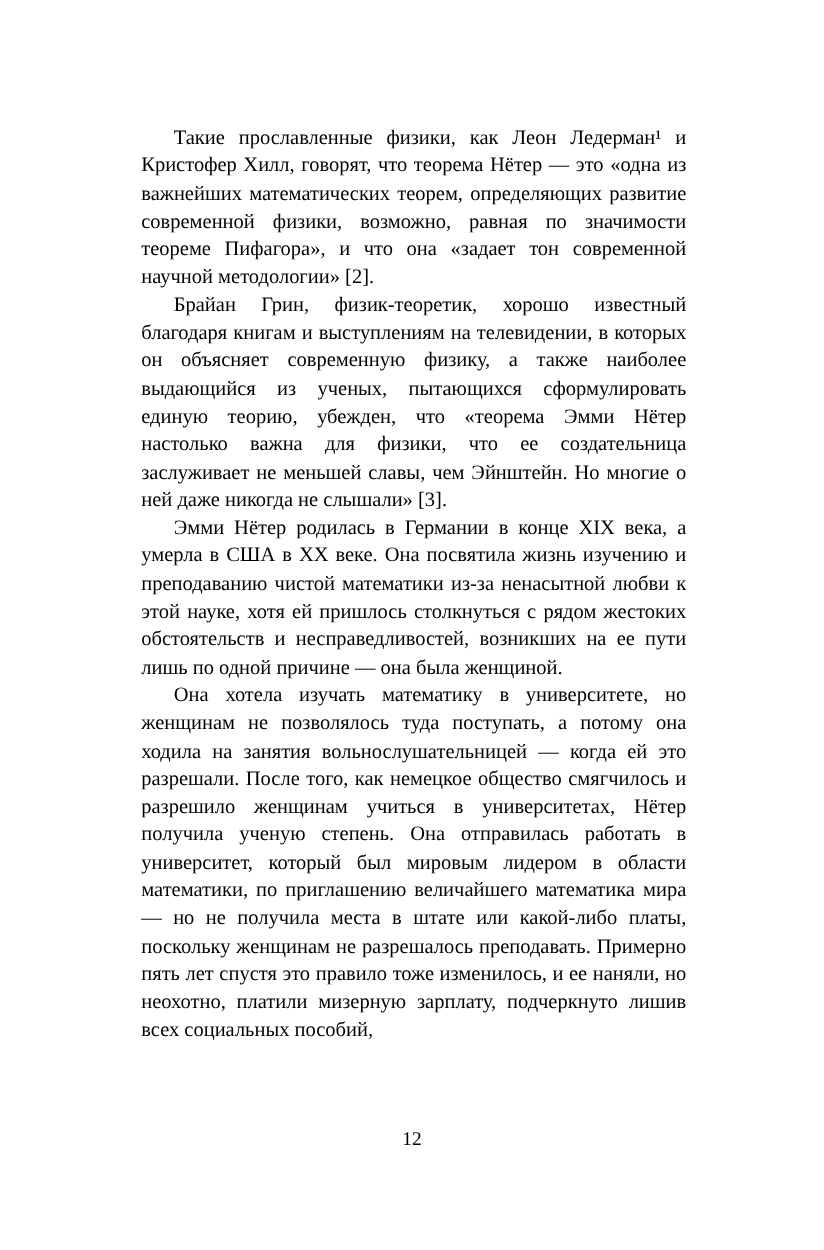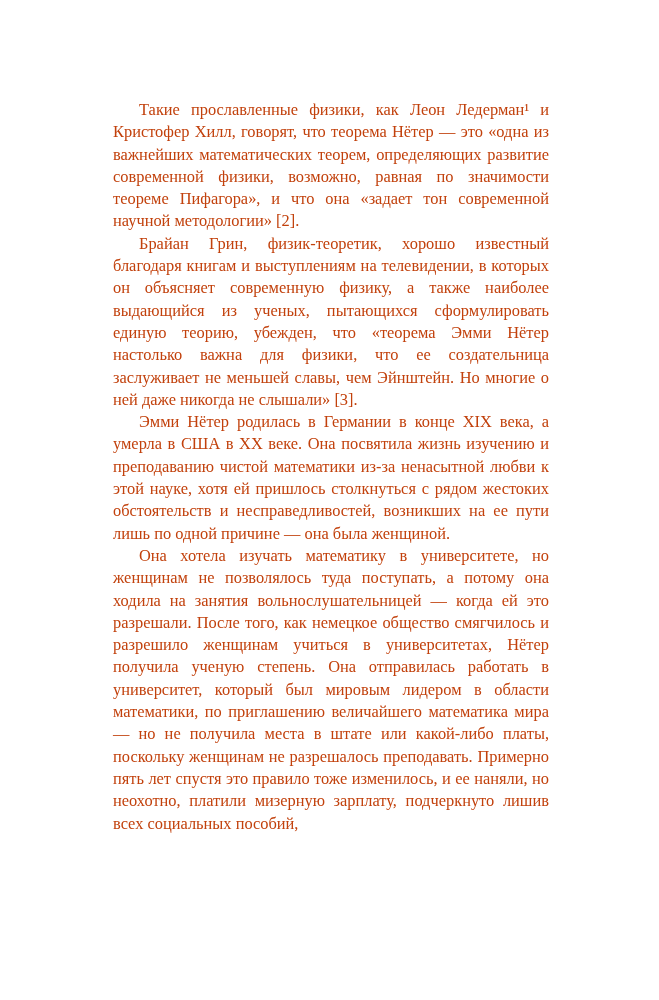--- a/index.html
+++ b/index.html
@@ -8,21 +8,21 @@
     background: #ffffff;
   }
   .page {
     position: relative;
     width: 659px;
     height: 1000px;
     background: #ffffff;
     overflow: hidden;
     box-sizing: border-box;
     font-family: "Liberation Serif", "DejaVu Serif", serif;
-    color: #c2410c;
+    color: #000000;
   }
   .text-block {
     position: absolute;
     left: 113px;
     top: 99px;
     width: 436px;
     font-size: 16.4px;
     line-height: 22.3px;
     text-align: justify;
     hyphens: auto;
@@ -74,14 +74,15 @@
 <div class="page">
 
   <div class="text-block">
     <p>Такие прославленные физики, как Леон Ледерман¹ и Кристофер Хилл, говорят, что теорема Нётер — это «одна из важнейших математических теорем, определяющих развитие современной физики, возможно, равная по значимости теореме Пифагора», и что она «задает тон современной научной методологии» [2].</p>
     <p>Брайан Грин, физик-теоретик, хорошо известный благодаря книгам и выступлениям на телевидении, в которых он объясняет современную физику, а также наиболее выдающийся из ученых, пытающихся сформулировать единую теорию, убежден, что «теорема Эмми Нётер настолько важна для физики, что ее создательница заслуживает не меньшей славы, чем Эйнштейн. Но многие о ней даже никогда не слышали» [3].</p>
     <p>Эмми Нётер родилась в Германии в конце XIX века, а умерла в США в XX веке. Она посвятила жизнь изучению и преподаванию чистой математики из-за ненасытной любви к этой науке, хотя ей пришлось столкнуться с рядом жестоких обстоятельств и несправедливостей, возникших на ее пути лишь по одной причине — она была женщиной.</p>
     <p>Она хотела изучать математику в университете, но женщинам не позволялось туда поступать, а потому она ходила на занятия вольнослушательницей — когда ей это разрешали. После того, как немецкое общество смягчилось и разрешило женщинам учиться в университетах, Нётер получила ученую степень. Она отправилась работать в университет, который был мировым лидером в области математики, по приглашению величайшего математика мира — но не получила места в штате или какой-либо платы, поскольку женщинам не разрешалось преподавать. Примерно пять лет спустя это правило тоже изменилось, и ее наняли, но неохотно, платили мизерную зарплату, подчеркнуто лишив всех социальных пособий,</p>
   </div>
 
 
+  <div class="page-number">12</div>
 
 </div>
 
 </body></html>

